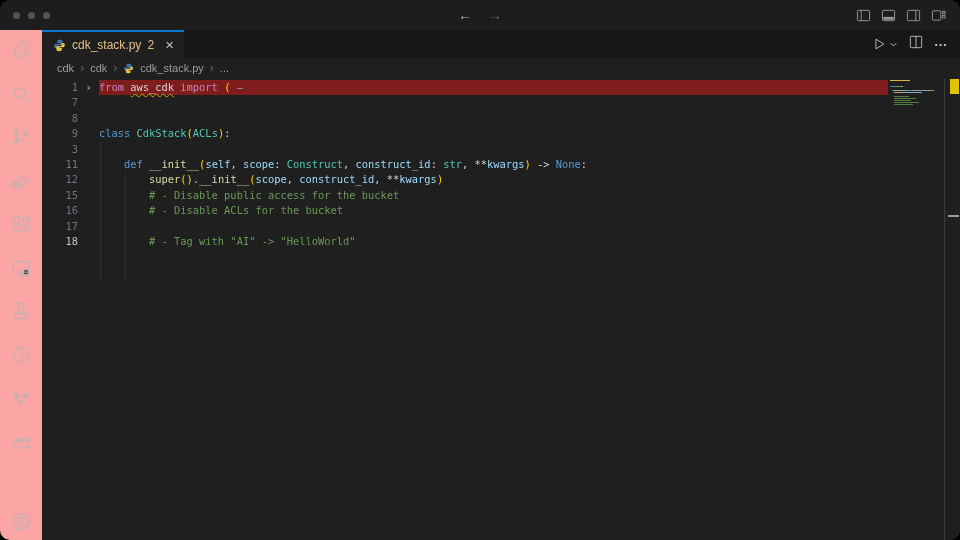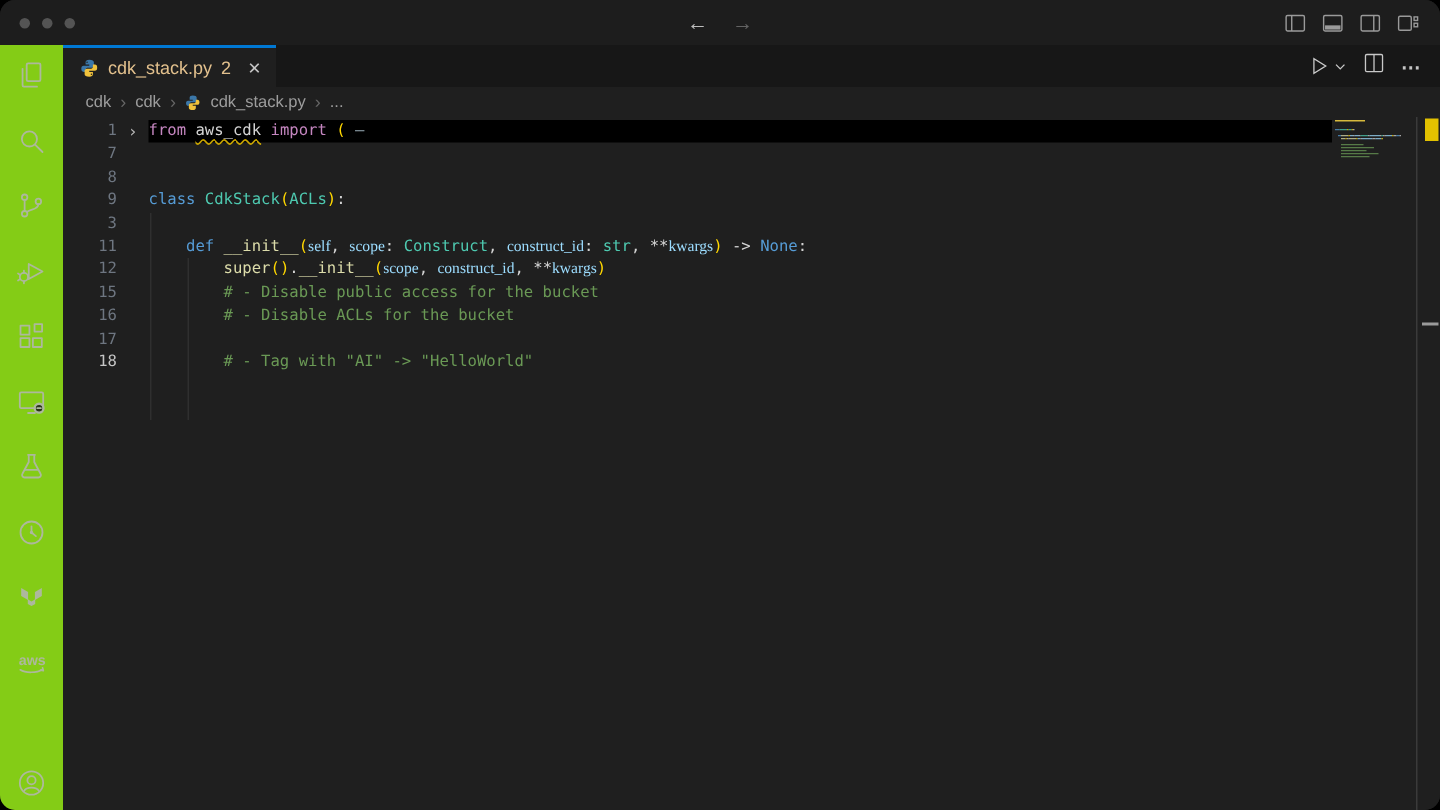--- a/index.html
+++ b/index.html
@@ -9,21 +9,21 @@
   .titlebar{height:30px;background:#1d1d1d;display:flex;align-items:center;position:relative;}
   .traffic{display:flex;gap:8px;padding-left:13px;}
   .dot{width:7px;height:7px;border-radius:50%;background:#545454;}
   .nav{position:absolute;left:50%;top:0;transform:translateX(-50%);height:30px;display:flex;align-items:center;gap:16px;}
   .nav-btn{font-size:14px;line-height:1;}
   .nav-back{color:#bdbdbd;} .nav-fwd{color:#636363;}
   .tb-icons{margin-left:auto;display:flex;align-items:center;gap:10px;padding-right:14px;}
   .tb-icons svg{display:block;}
   
   .main{display:flex;height:510px;}
-  .activitybar{width:42px;background:#84cc16;display:flex;flex-direction:column;align-items:center;
+  .activitybar{width:42px;background:#fca5a5;display:flex;flex-direction:column;align-items:center;
                padding-top:8px;gap:19.5px;flex:none;}
   .ab-item{width:24px;height:24px;display:flex;align-items:center;justify-content:center;opacity:.85;}
   .ab-bottom{margin-top:auto;margin-bottom:6px;}
   
   .editor-region{flex:1;position:relative;background:#1f1f1f;min-width:0;}
   .tabbar{height:28px;background:#171717;display:flex;align-items:stretch;}
   .tab{background:#1f1f1f;border-top:2px solid #0078d4;display:flex;align-items:center;gap:6px;padding:0 10px 0 11px;}
   .tab-label,.tab-badge{color:#e2c08d;font-size:12px;}
   .tab-close{color:#c5c5c5;font-size:11px;margin-left:5px;}
   .editor-actions{margin-left:auto;display:flex;align-items:center;gap:11px;padding-right:12px;}
@@ -34,24 +34,24 @@
   .bc-py{display:flex;align-items:center;}
   
   .code-area{position:absolute;top:48px;left:0;right:72px;bottom:0;padding-top:2px;
              font-family:"DejaVu Sans Mono",monospace;font-size:10.4px;line-height:15.4px;
              font-variant-ligatures:none;}
   .code-line{display:flex;height:15.4px;white-space:pre;}
   .gutter{width:57px;flex:none;display:flex;}
   .ln{display:inline-block;width:36px;text-align:right;color:#6e7681;}
   .fold{display:inline-block;width:21px;text-align:center;color:#b8b8b8;font-size:11px;}
   .lt{flex:1;color:#d4d4d4;}
-  .code-line.sel .lt{background:#000000;}
+  .code-line.sel .lt{background:#7f1d1d;}
   .code-line.act .ln{color:#c6c6c6;}
   .tok-kw{color:#C586C0;}   .tok-kwd{color:#569CD6;}  .tok-type{color:#4EC9B0;}
-  .tok-fn{color:#DCDCAA;}   .tok-var{color:#9CDCFE;font-family:Liberation Serif, serif;}  .tok-text{color:#d4d4d4;}
+  .tok-fn{color:#DCDCAA;}   .tok-var{color:#9CDCFE;}  .tok-text{color:#d4d4d4;}
   .tok-paren{color:#ffd700;}.tok-comment{color:#6A9955;}.tok-fold{color:#8fa0aa;}
   .squig{text-decoration:underline;text-decoration-style:wavy;text-decoration-color:#cca700;
          text-decoration-thickness:1px;text-underline-offset:2px;}
   .guide{position:absolute;width:1px;background:#2f2f2f;}
   .guide-0{left:57.5px;top:63.6px;height:138.6px;}
   .guide-4{left:82.5px;top:94.4px;height:107.8px;}
   
   .minimap{position:absolute;top:50px;right:15px;width:57px;}
   .mm-line{height:1.2px;margin-bottom:0.8px;white-space:nowrap;overflow:hidden;padding-left:2px;}
   .mm-tok{display:inline-block;height:1.2px;opacity:.75;vertical-align:top;}

